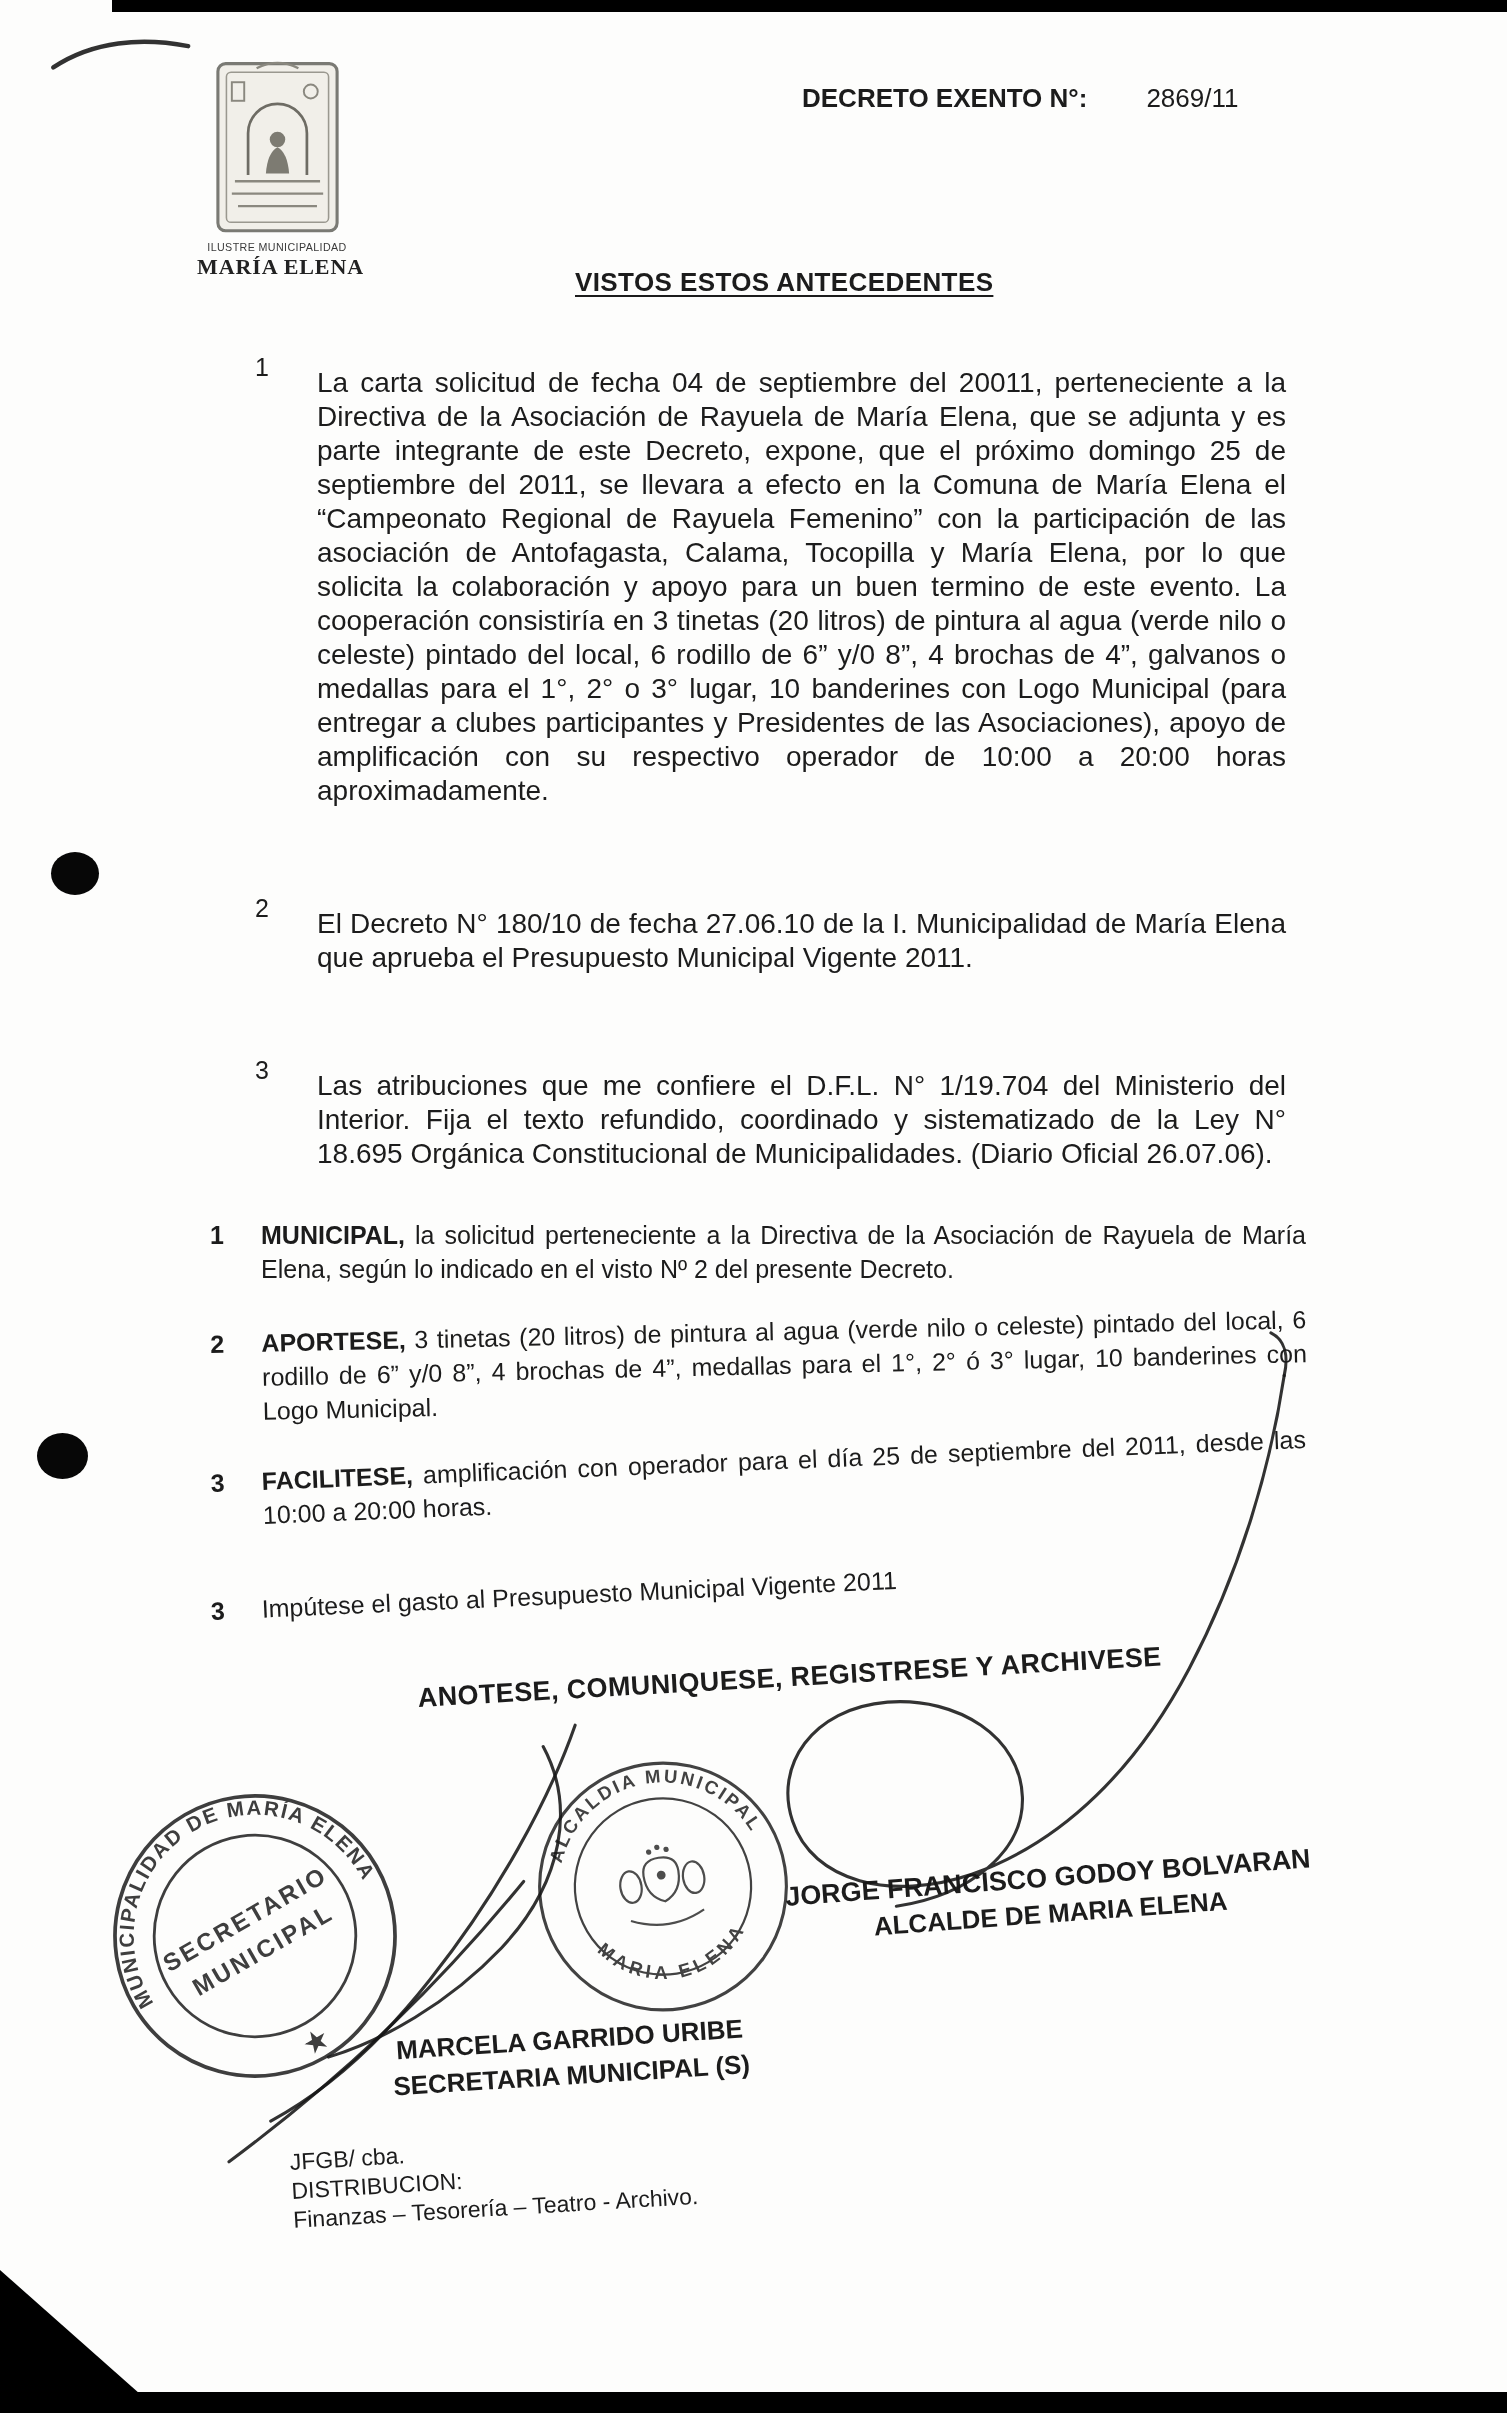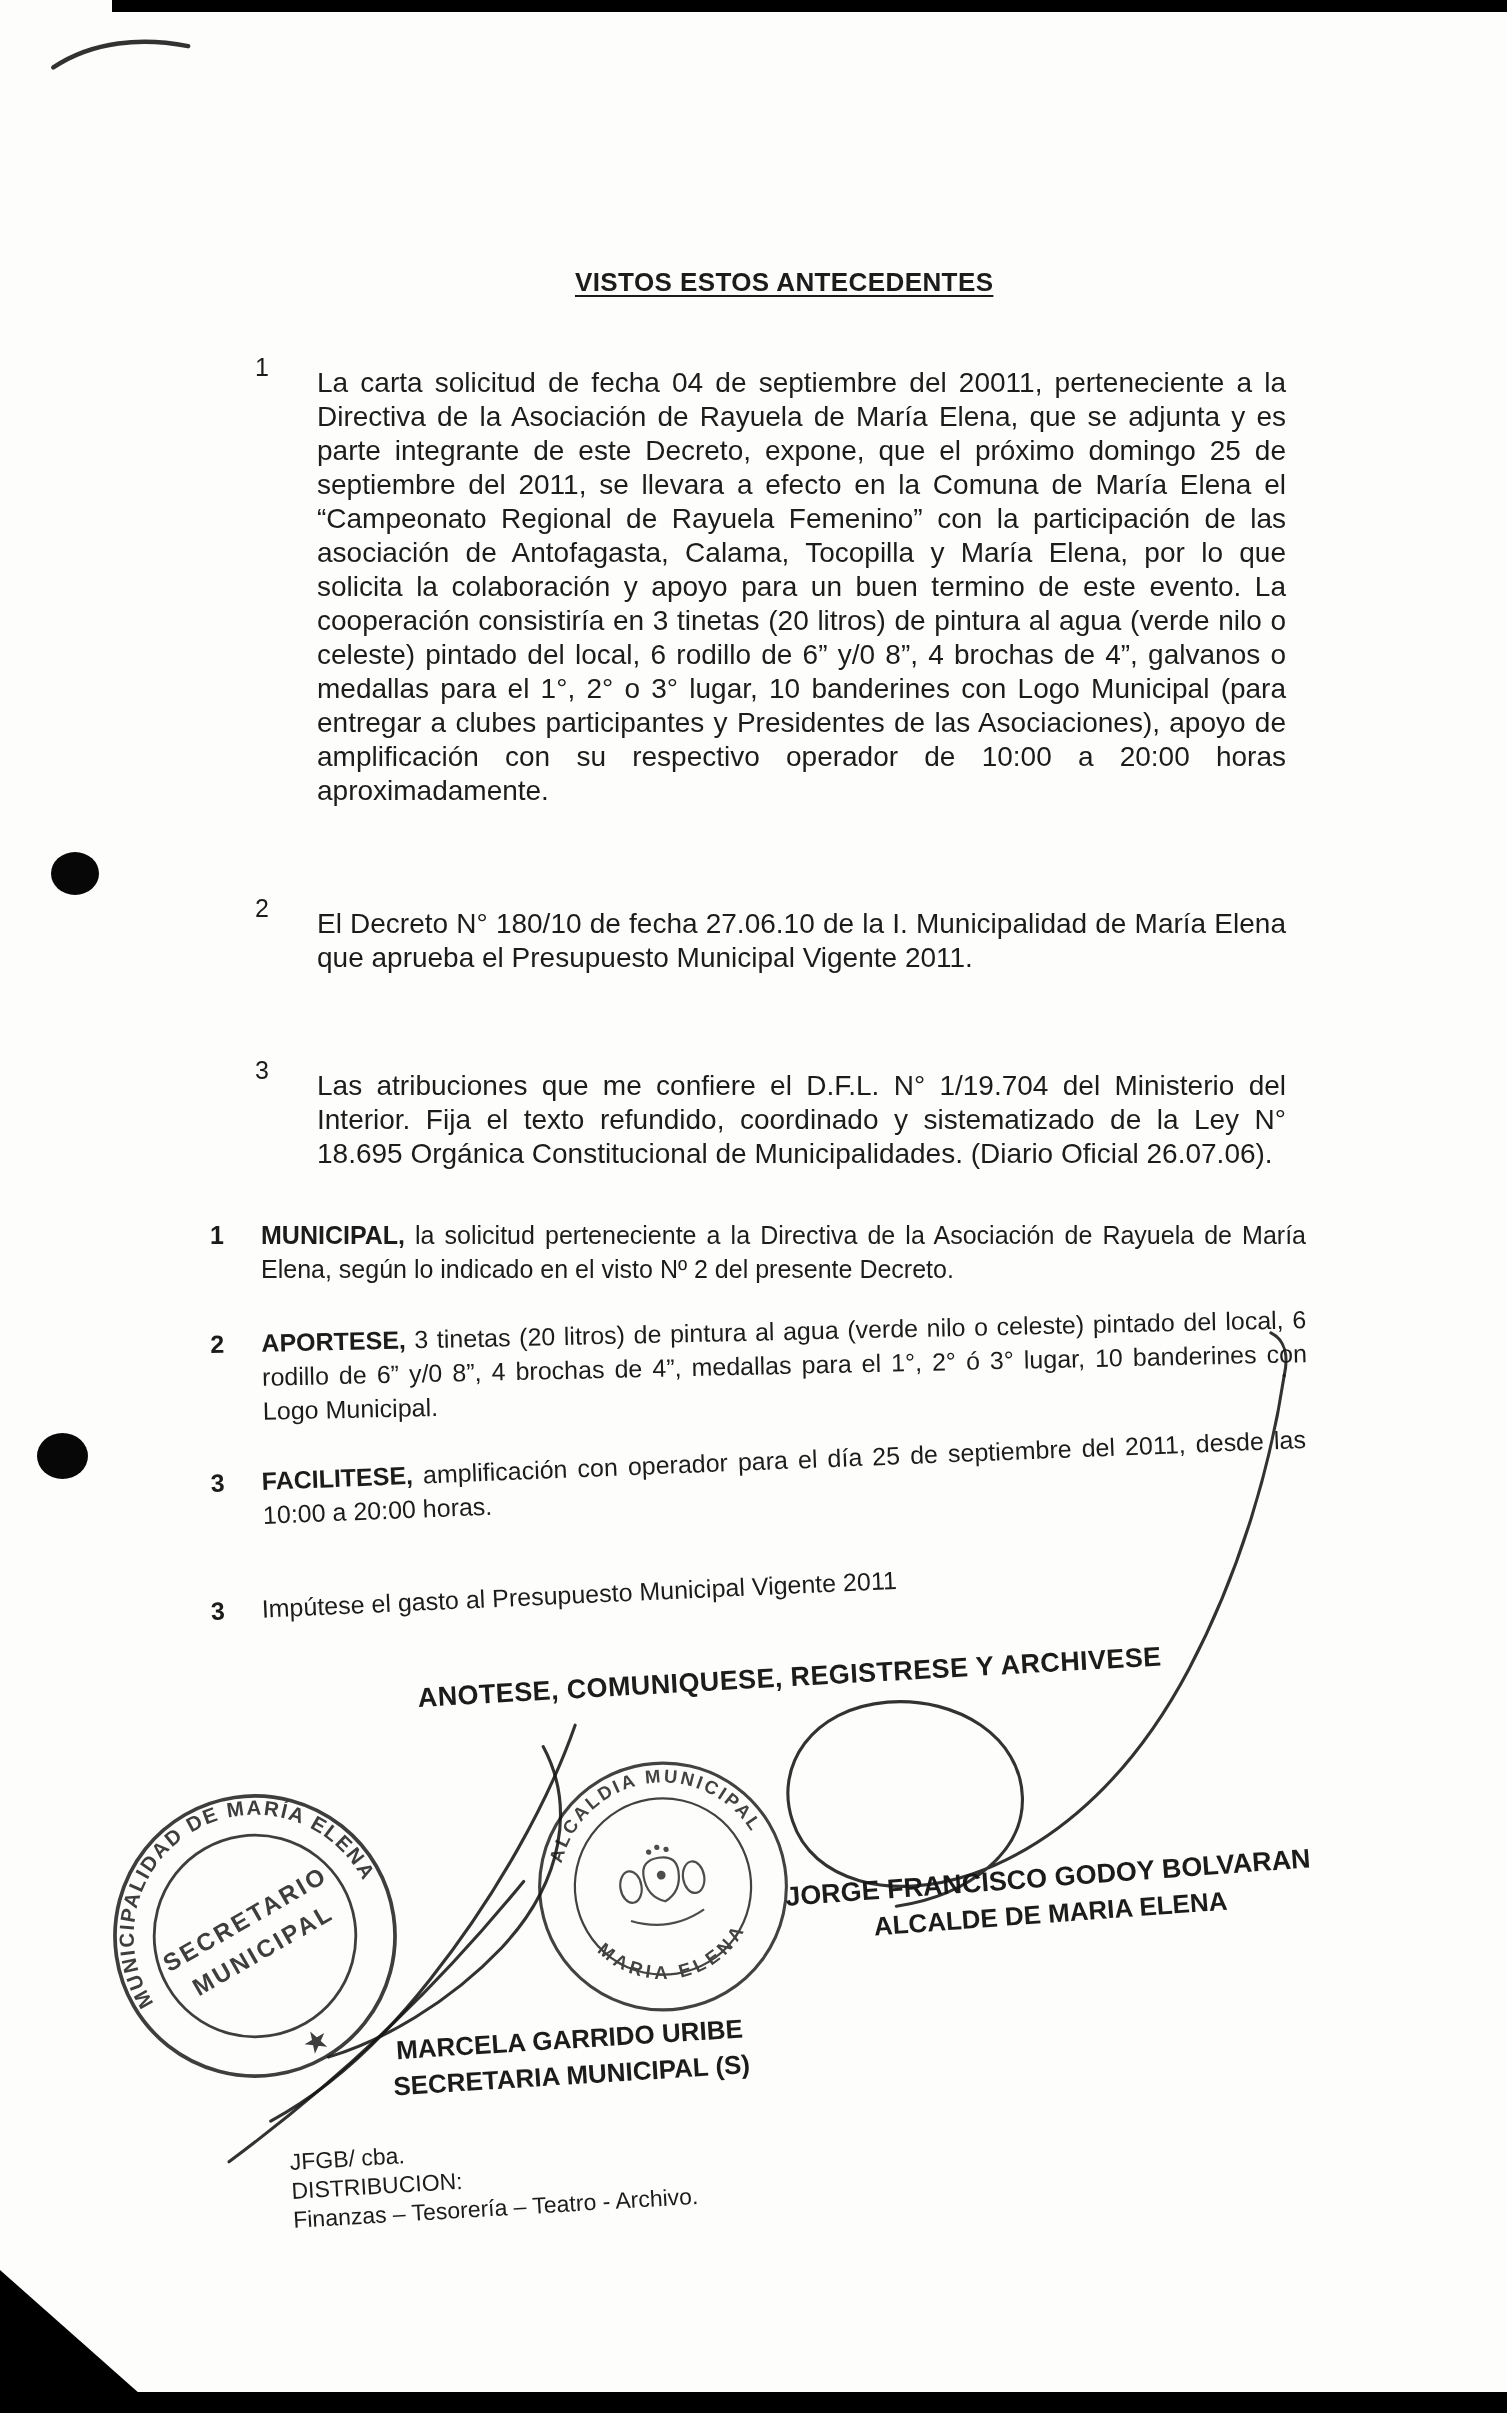--- a/index.html
+++ b/index.html
@@ -66,22 +66,40 @@
   .pen{stroke:#161616;stroke-width:3.5;fill:none;stroke-linecap:round;opacity:.88;}
   .pen-thick{stroke-width:5;}
 </style>
 </head>
 <body>
 
 <div class="page">
 
   <div class="topbar"></div>
 
+  <div class="seal">
+    <svg width="133" height="178" viewBox="0 0 170 230">
+      <rect x="8" y="6" width="154" height="216" rx="10" fill="#f1efe9" stroke="#7a7a74" stroke-width="4"></rect>
+      <rect x="19" y="17" width="132" height="194" rx="6" fill="none" stroke="#9a988f" stroke-width="2"></rect>
+      <path d="M58 12 q27,-14 54,0" fill="none" stroke="#8a887f" stroke-width="3"></path>
+      <rect x="26" y="30" width="16" height="24" fill="none" stroke="#8a887f" stroke-width="2.5"></rect>
+      <circle cx="128" cy="42" r="9" fill="none" stroke="#8a887f" stroke-width="2.5"></circle>
+      <path d="M47 150 L47 96 A38 38 0 0 1 123 96 L123 150" fill="none" stroke="#6e6c64" stroke-width="3.5"></path>
+      <circle cx="85" cy="104" r="10" fill="#7d7b72"></circle>
+      <path d="M85 114 q-13,7 -15,34 h30 q-2,-27 -15,-34" fill="#7d7b72"></path>
+      <path d="M30 158 h110 M26 174 h118 M34 190 h102" stroke="#8a887f" stroke-width="3" fill="none"></path>
+    </svg>
+    <div class="seal-line1">ILUSTRE MUNICIPALIDAD</div>
+    <div class="seal-line2">MARÍA ELENA</div>
+  </div>
 
   <div class="header">
+    <div>
+      <span class="b">DECRETO EXENTO N°:</span><span class="num">2869/11</span>
+    </div>
   </div>
 
   <div class="vistos-title">VISTOS ESTOS ANTECEDENTES</div>
 
   <div class="vistos-list">
     <div class="v-item">
       <div class="v-num">1</div>
       <p class="v-text">La carta solicitud de fecha 04 de septiembre del 20011, perteneciente a la Directiva de la Asociación de Rayuela de María Elena, que se adjunta y es parte integrante de este Decreto, expone, que el próximo domingo 25 de septiembre del 2011, se llevara a efecto en la Comuna de María Elena el “Campeonato Regional de Rayuela Femenino” con la participación de las asociación de Antofagasta, Calama, Tocopilla y María Elena, por lo que solicita la colaboración y apoyo para un buen termino de este evento. La cooperación consistiría en 3 tinetas (20 litros) de pintura al agua (verde nilo o celeste) pintado del local, 6 rodillo de 6” y/0 8”, 4 brochas de 4”, galvanos o medallas para el 1°, 2° o 3° lugar, 10 banderines con Logo Municipal (para entregar a clubes participantes y Presidentes de las Asociaciones), apoyo de amplificación con su respectivo operador de 10:00 a 20:00 horas aproximadamente.</p>
     </div>
     <div class="v-item">

